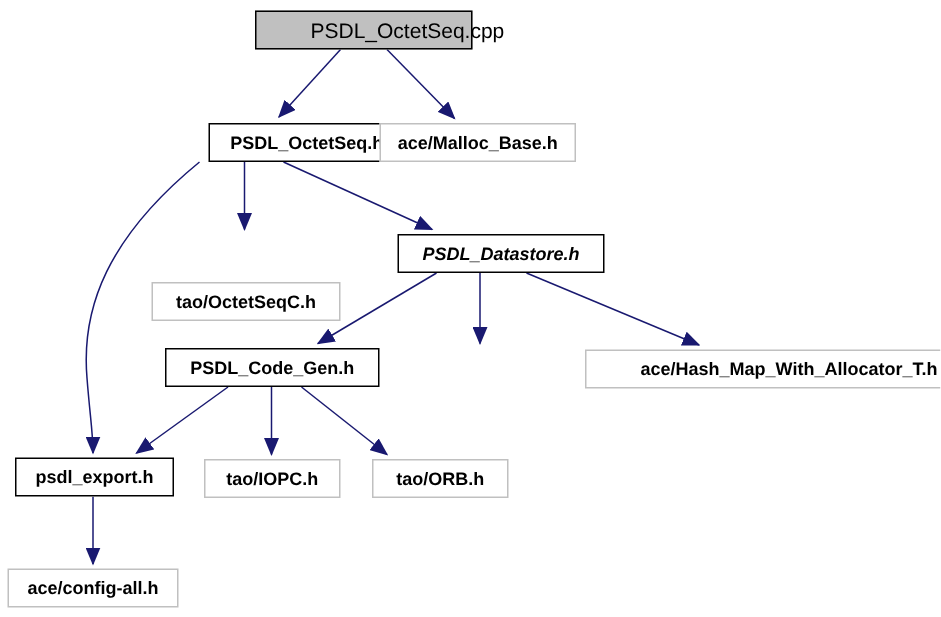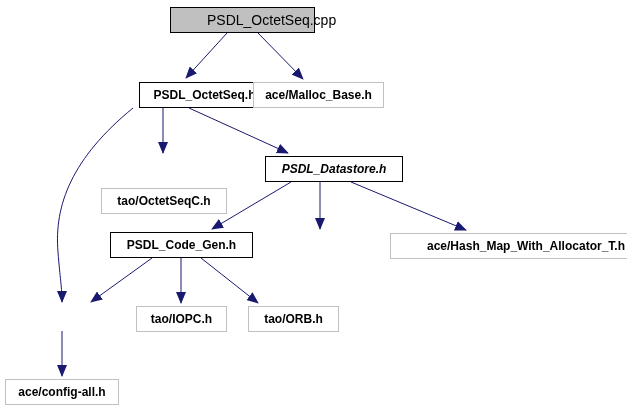--- a/index.html
+++ b/index.html
@@ -66,20 +66,21 @@
 
   <div class="node" style="left:101px;top:156px;width:126px;margin-top:32px;">tao/OctetSeqC.h</div>
 
   <div class="node linked" style="left:265px;top:156px;width:138px;font-style:italic;">PSDL_Datastore.h</div>
 
   <div class="node linked" style="left:110px;top:232px;width:143px;">PSDL_Code_Gen.h</div>
 
 
   <div class="node" style="left:390px;top:233px;width:272px;">ace/Hash_Map_With_Allocator_T.h</div>
 
+  <div class="node linked" style="left:10px;top:305px;width:106px;">psdl_export.h</div>
 
   <div class="node" style="left:136px;top:306px;width:91px;">tao/IOPC.h</div>
 
   <div class="node" style="left:248px;top:306px;width:91px;">tao/ORB.h</div>
 
   <div class="node" style="left:5px;top:379px;width:114px;">ace/config-all.h</div>
 
 </div>
 
 </body></html>

